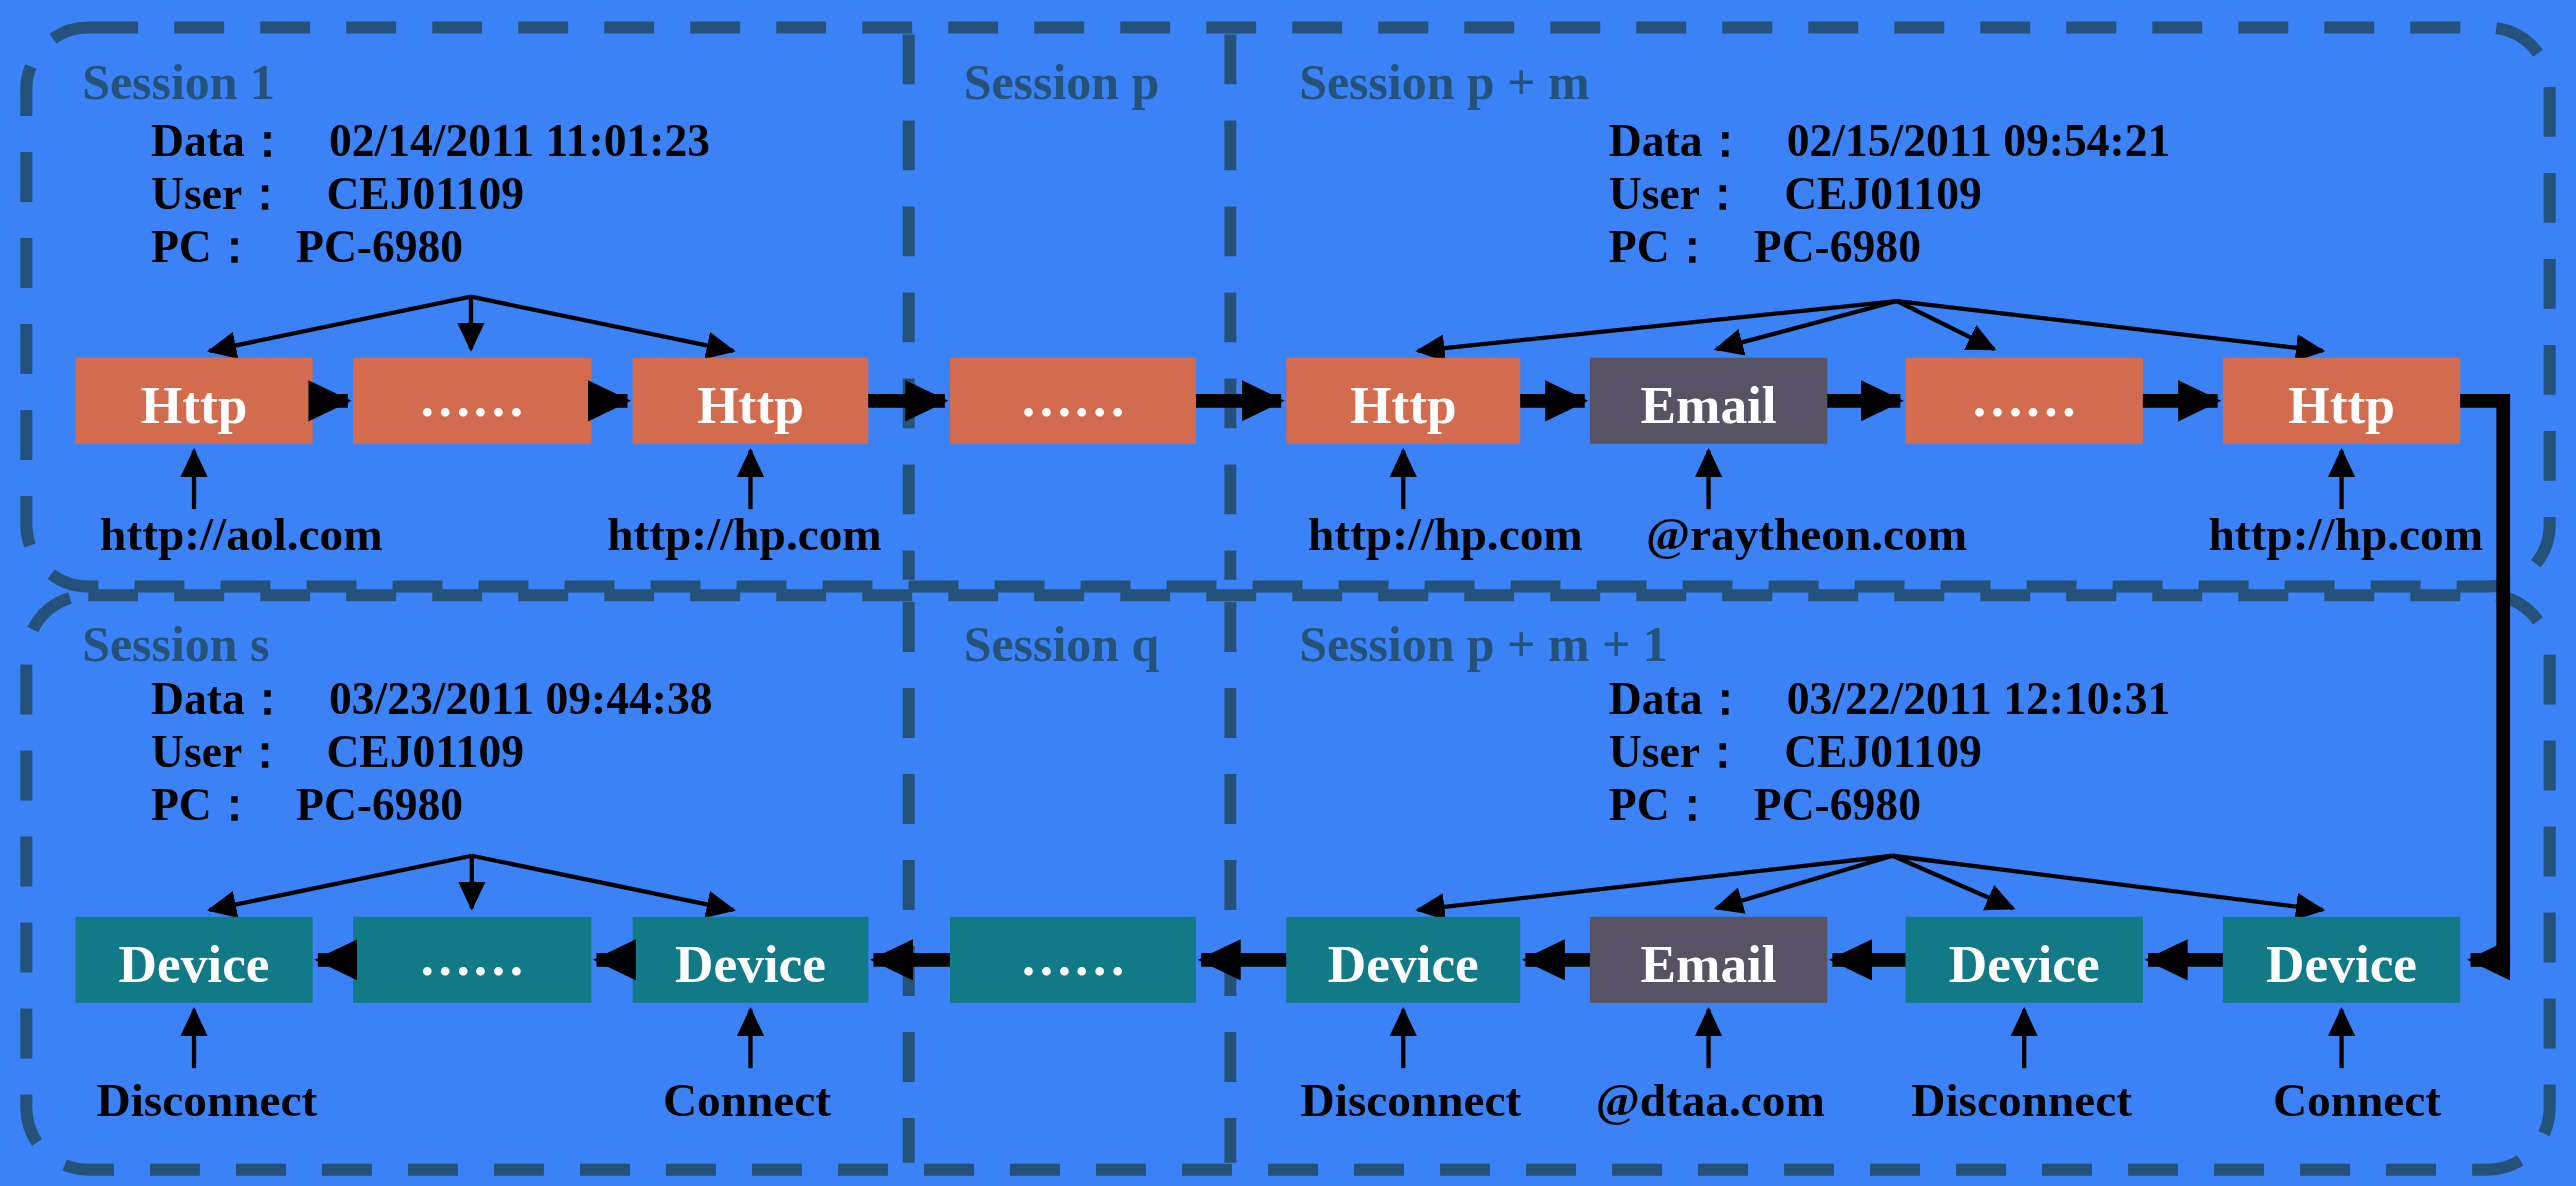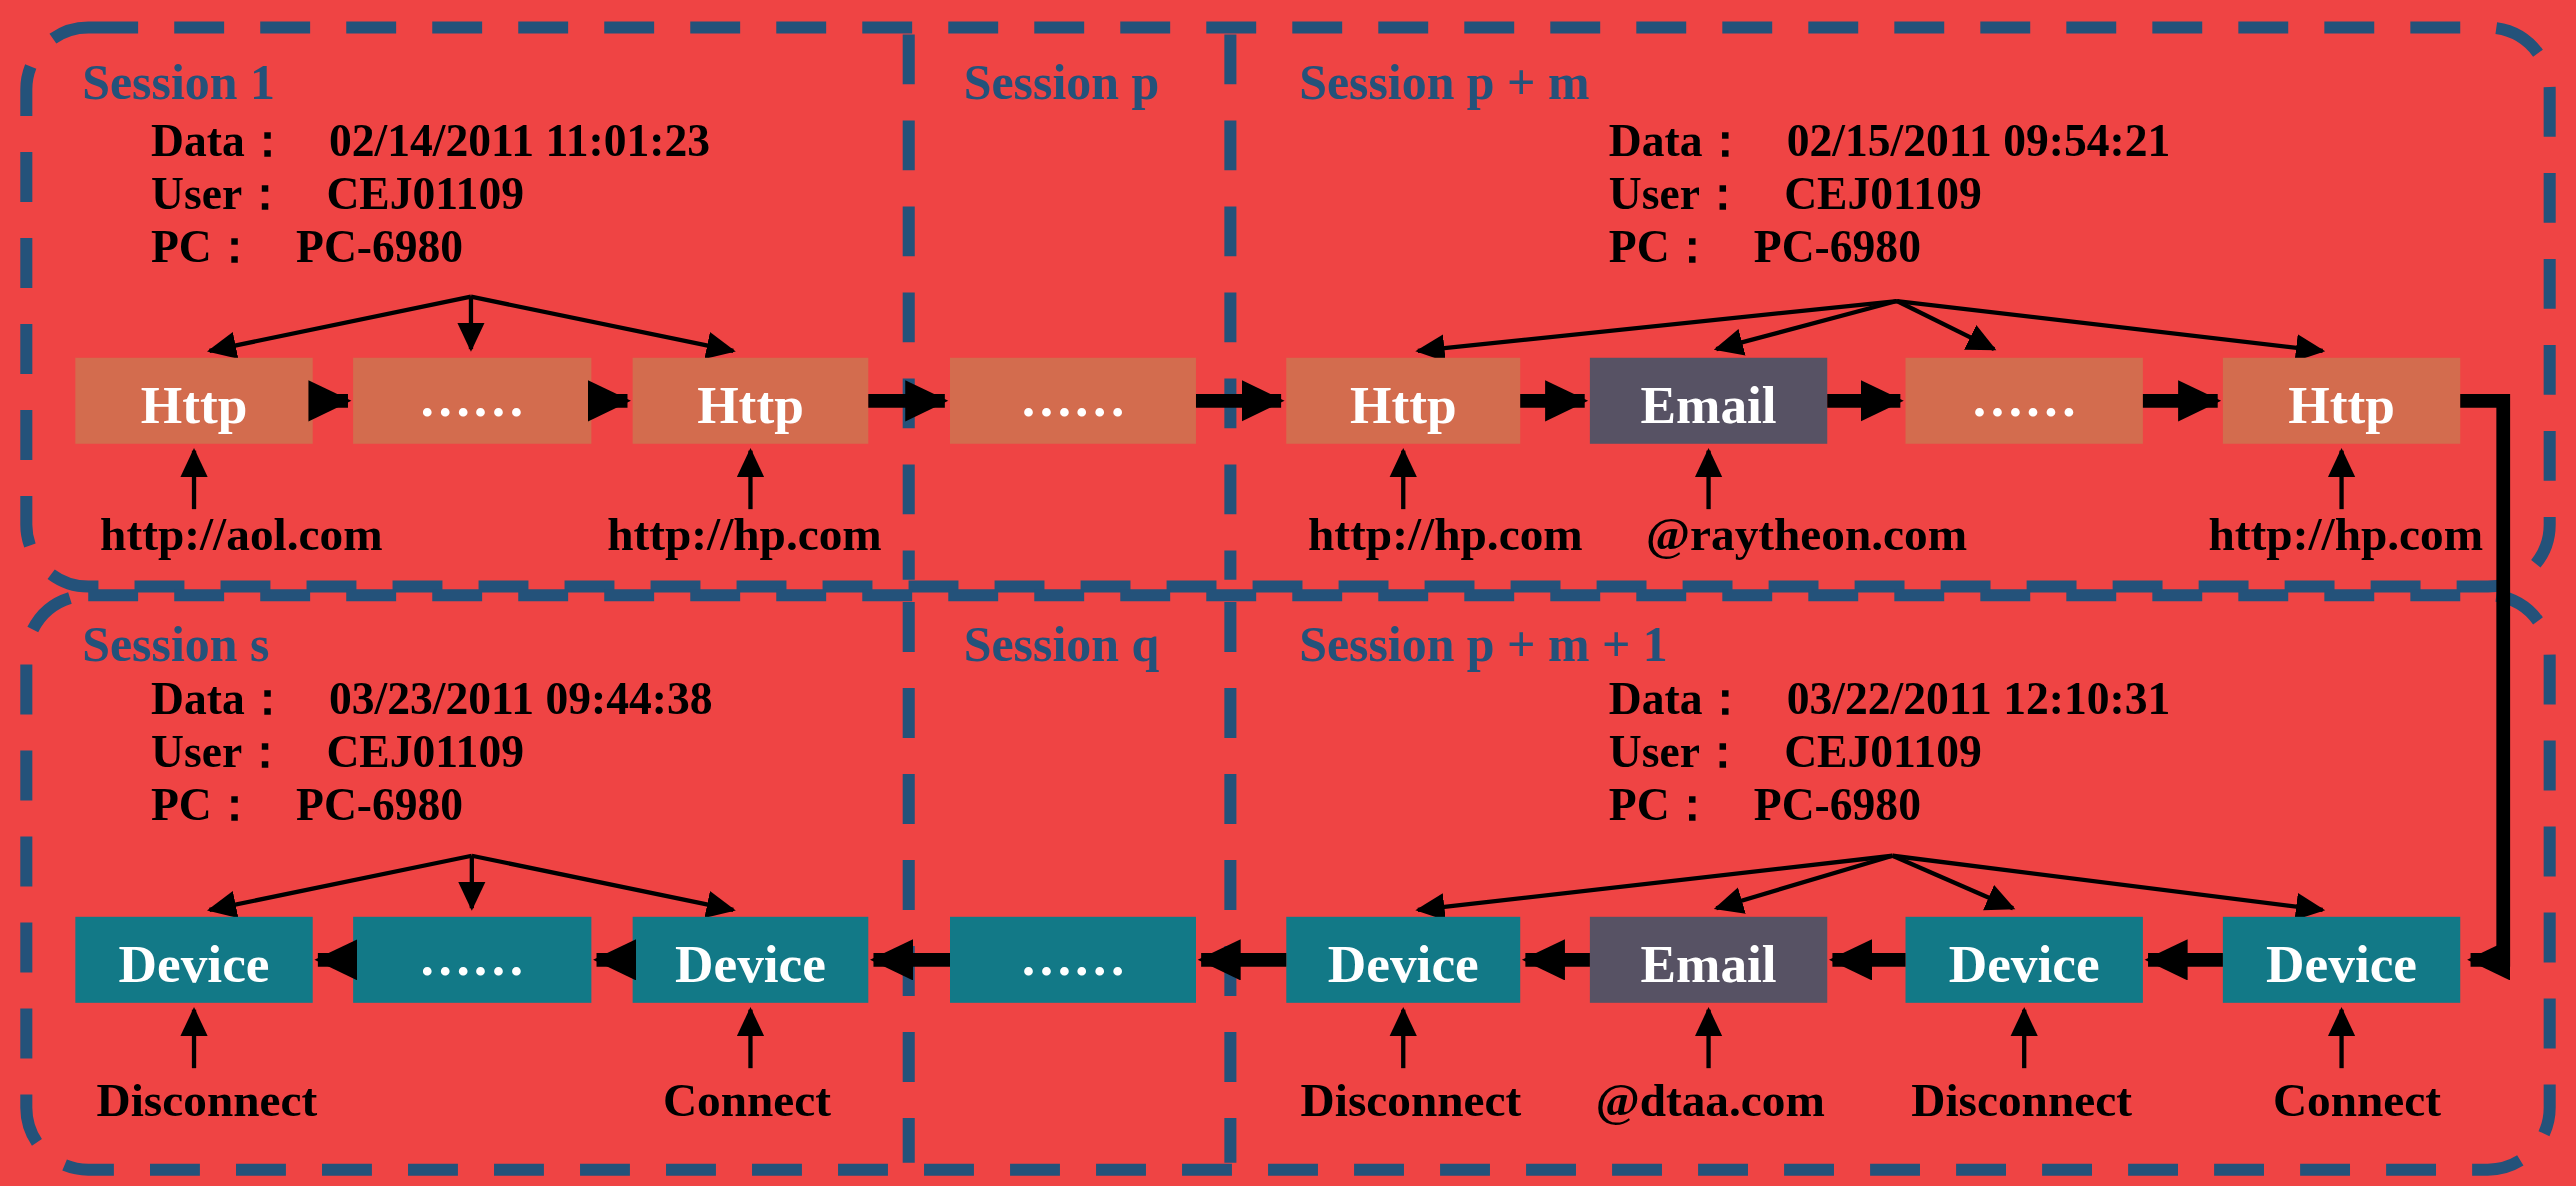--- a/index.html
+++ b/index.html
@@ -1,16 +1,16 @@
 <!DOCTYPE html>
 <html style="font-size:13.8px"><head>
 <meta charset="utf-8">
 <style>
   html, body { margin: 0; padding: 0; background: #ffffff; }
-  .stage { width: 2576px; height: 1186px; position: relative; background: #ef4444; }
+  .stage { width: 2576px; height: 1186px; position: relative; background: #3b82f6; }
   svg { display: block; }
   text {
     font-family: "Liberation Serif", "DejaVu Serif", serif;
     font-weight: bold;
   }
   .session-title { font-size: 58px; }
   .info-text  { font-size: 53px; fill: #000000; }
   .box-label  { font-size: 62px; fill: #ffffff; text-anchor: middle; }
   .dots-label { font-size: 62px; fill: #ffffff; text-anchor: middle; }
   .event-label{ font-size: 55px; fill: #000000; text-anchor: middle; }

